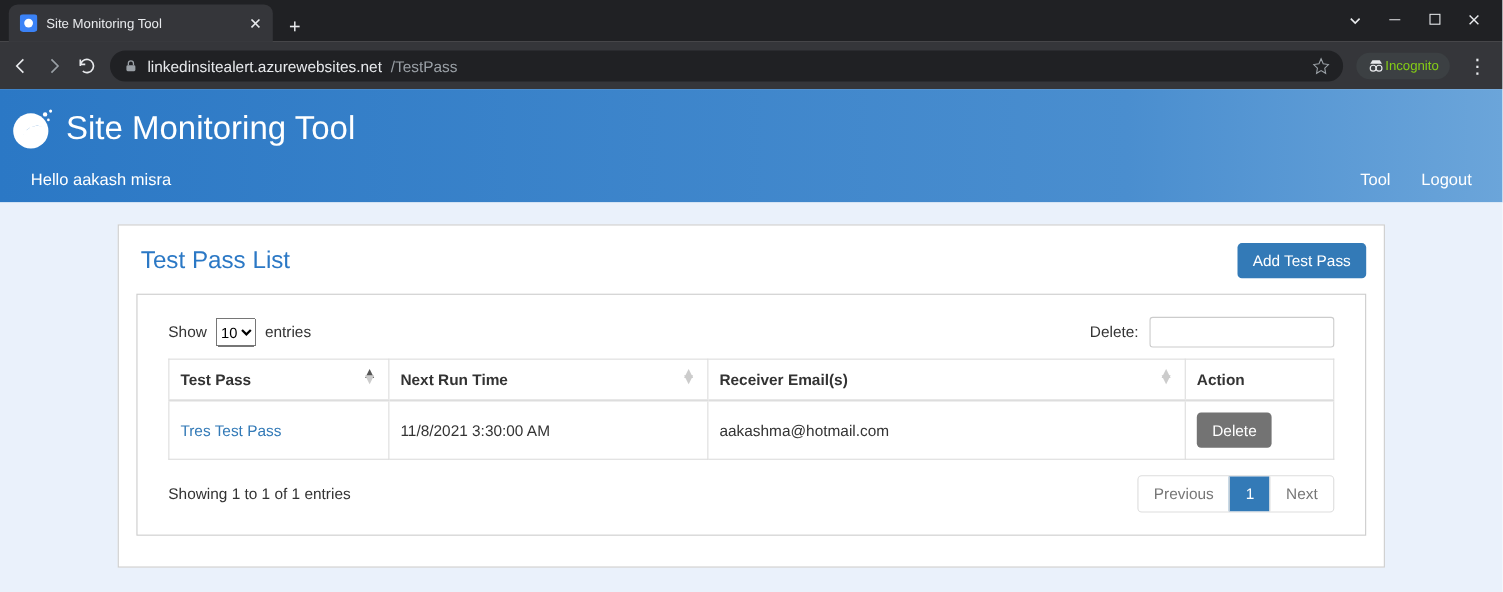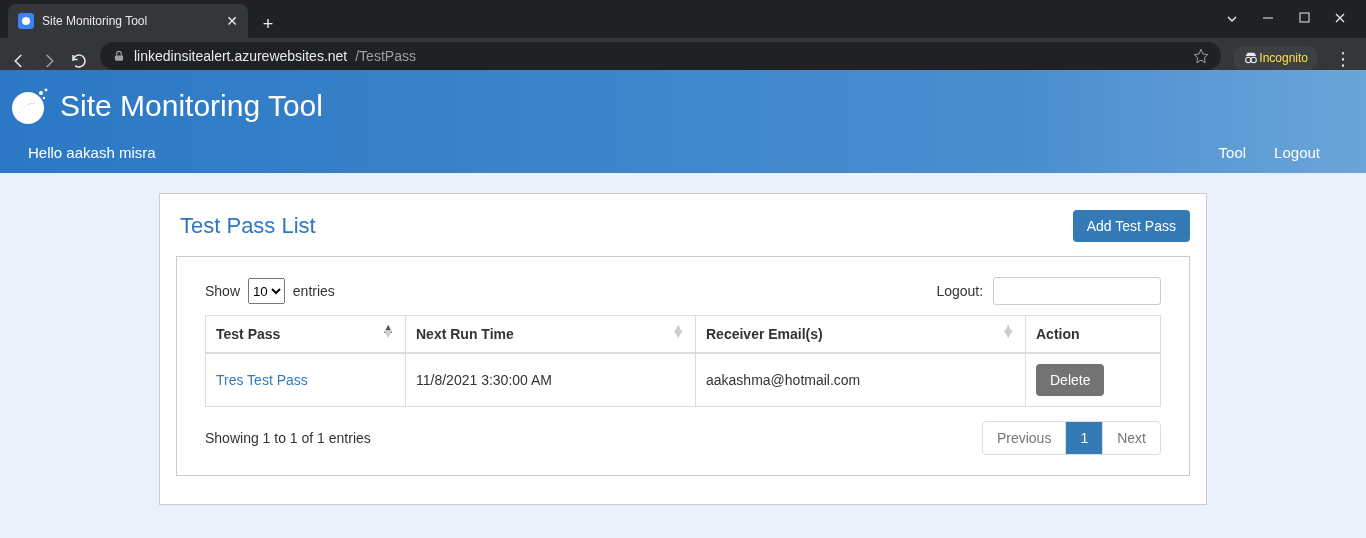--- a/index.html
+++ b/index.html
@@ -6,38 +6,38 @@
   body { margin:0; font-family: "Segoe UI", Arial, sans-serif; font-size:14px; color:#333; background:#fff; }
   
   .chrome { background:#202124; color:#e8eaed; height:38px; display:flex; align-items:flex-end; padding:0 8px; }
   .tab { background:#35363a; height:34px; width:240px; border-radius:8px 8px 0 0; display:flex; align-items:center; padding:0 10px; gap:8px; }
   .tab svg { flex:0 0 auto; }
   .tab-title { flex:1; font-size:12px; overflow:hidden; white-space:nowrap; text-overflow:ellipsis; color:#e8eaed;}
   .tab-x { color:#e8eaed; font-size:14px; line-height:1; cursor:pointer; }
   .newtab { width:28px; height:28px; display:flex; align-items:center; justify-content:center; color:#e8eaed; font-size:18px; margin-left:6px; cursor:pointer;}
   .win-controls { margin-left:auto; display:flex; gap:16px; padding-right:8px; color:#e8eaed; align-self:center;}
   .win-btn { width:20px; display:flex; justify-content:center; }
-  .omnibox { background:#35363a; height:32px; display:flex; align-items:flex-end; padding:0 10px; gap:12px; }
+  .omnibox { background:#35363a; height:43px; display:flex; align-items:center; padding:0 10px; gap:12px; }
   .omni-btn { color:#9aa0a6; display:flex; }
   .omni-btn.active { color:#e8eaed; }
   .url-bar { flex:1; background:#202124; border-radius:20px; height:28px; display:flex; align-items:center; padding:0 12px; gap:8px; color:#9aa0a6; }
   .url-bar .domain { color:#e8eaed; }
-  .incog { background:#3c4043; border-radius:14px; padding:4px 10px; display:flex; align-items:center; gap:0; color:#fde047; font-size:12px;}
+  .incog { background:#3c4043; border-radius:14px; padding:4px 10px; display:flex; align-items:center; gap:0; color:#84cc16; font-size:12px;}
   .dots { color:#e8eaed; font-size:18px; padding:0 4px;}
   
   .app-header { background: linear-gradient(90deg,#2b78c5 0%, #4a8ecf 75%, #6ba5da 100%); color:#fff; padding:14px 0 0 0;}
   .app-title { display:flex; align-items:center; gap:10px; padding:0 10px 8px 6px;}
   .app-title h1 { font-size:30px; font-weight:400; margin:0;}
-  .navbar { display:flex; align-items:center; padding:8px 46px 12px 28px;}
+  .navbar { display:flex; align-items:center; padding:8px 28px 12px 28px;}
   .navbar .greet { font-size:15px;}
   .navbar .right { margin-left:auto; display:flex; gap:28px; font-size:15px;}
   .navbar .right span { cursor:pointer;}
   
   .page { background:#eaf1fb; min-height:400px; padding:20px 0 40px 0;}
-  .panel { background:#fff; border:1px solid #ccc; width:1048px; margin:0 auto; padding:16px 16px 28px 16px;}
+  .panel { background:#fff; border:1px solid #ccc; width:1152px; margin:0 auto; padding:16px 16px 28px 16px;}
   .panel-head { display:flex; align-items:center; margin-bottom:14px;}
   .panel-head h2 { color:#2b78c5; font-size:22px; font-weight:400; margin:0 0 0 4px;}
   .btn-primary { background:#337ab7; color:#fff; border:none; border-radius:4px; padding:8px 14px; font-size:14px; cursor:pointer;}
   .btn-primary.delete { background:#737373;}
   .panel-head .btn-primary { margin-left:auto;}
   .inner { border:1px solid #ccc; padding:20px 28px 20px 28px;}
   .controls { display:flex; align-items:center; margin-bottom:10px;gap:40px;}
   .controls .show select { margin:0 4px; height:26px;}
   .controls .search { margin-left:auto;}
   .controls .search input { height:28px; width:168px; border:1px solid #ccc; border-radius:3px; margin-left:6px; padding:0 6px;}
@@ -158,21 +158,21 @@
       <button class="btn-primary">Add Test Pass</button>
     </div>
     <div class="inner">
       <div class="controls">
         <div class="show">
           <span>Show</span>
           <select><option>10</option></select>
           <span>entries</span>
         </div>
         <div class="search">
-          <span>Logout:</span>
+          <span>Delete:</span>
           <input type="text" value="" style="">
         </div>
       </div>
       <table>
         <thead>
           <tr>
             <th style="width:200px"><span>Test Pass</span><span class="sort">
                   <span class="asc on">▲</span>
                   <span>▼</span>
                 </span></th>

